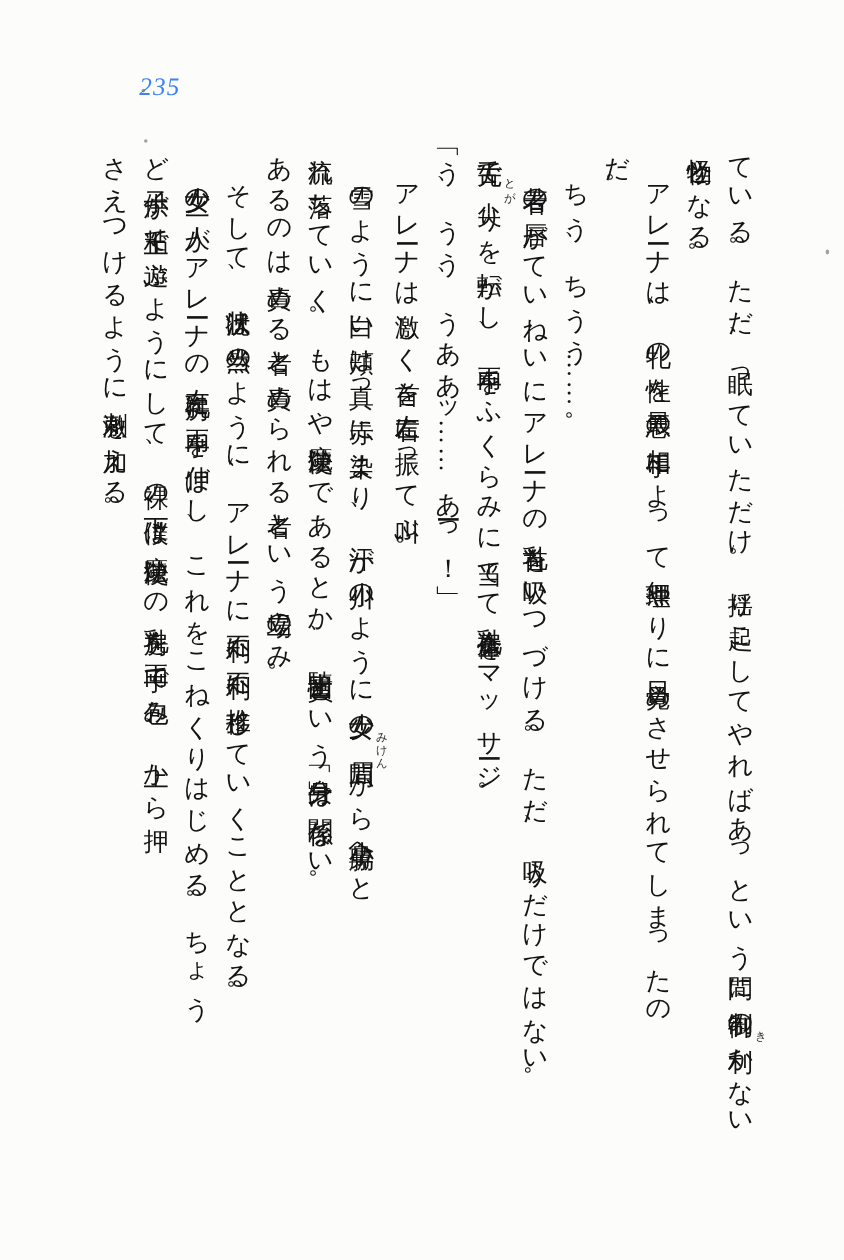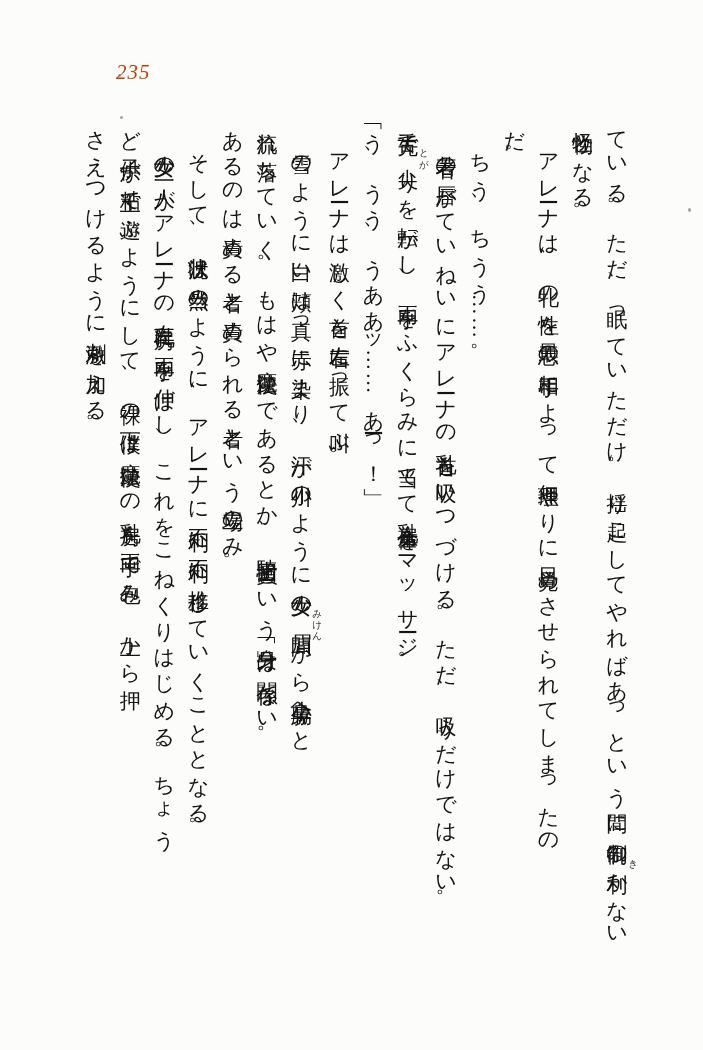--- a/index.html
+++ b/index.html
@@ -20,21 +20,21 @@
     height: 1050px;
     background: #fcfcfa;
   }
   .page-number {
     position: absolute;
     top: 60px;
     left: 116px;
     font-size: 21px;
     font-style: italic;
     letter-spacing: 1px;
-    color: #c2410c;
+    color: #3b82f6;
   }
   .text-block {
     position: absolute;
     top: 116px;
     right: 65px;
     width: 547px;
     height: 892px;
     writing-mode: vertical-rl;
     text-orientation: mixed;
     font-size: 21px;

